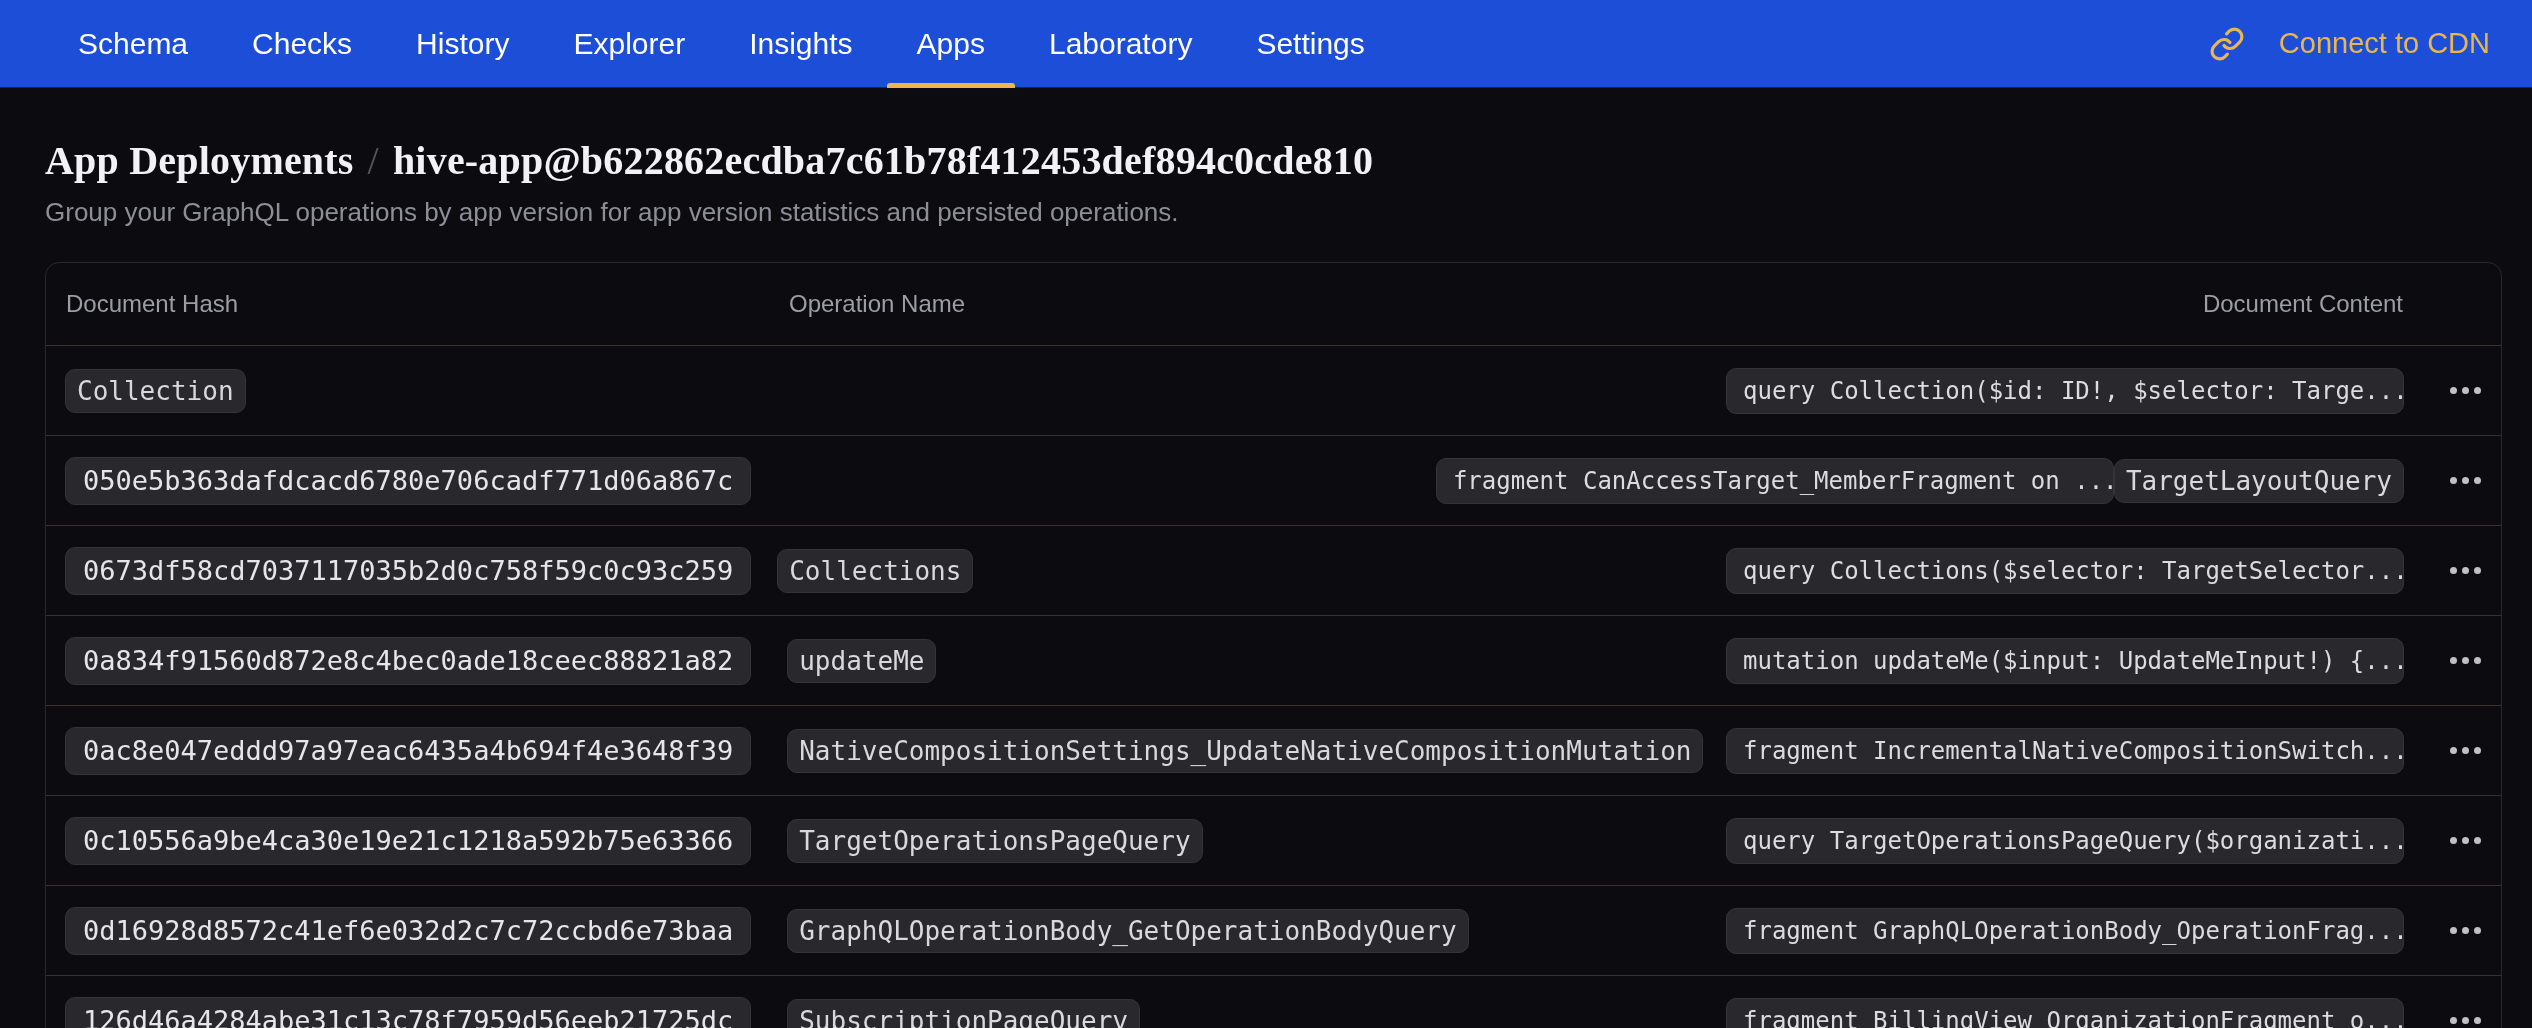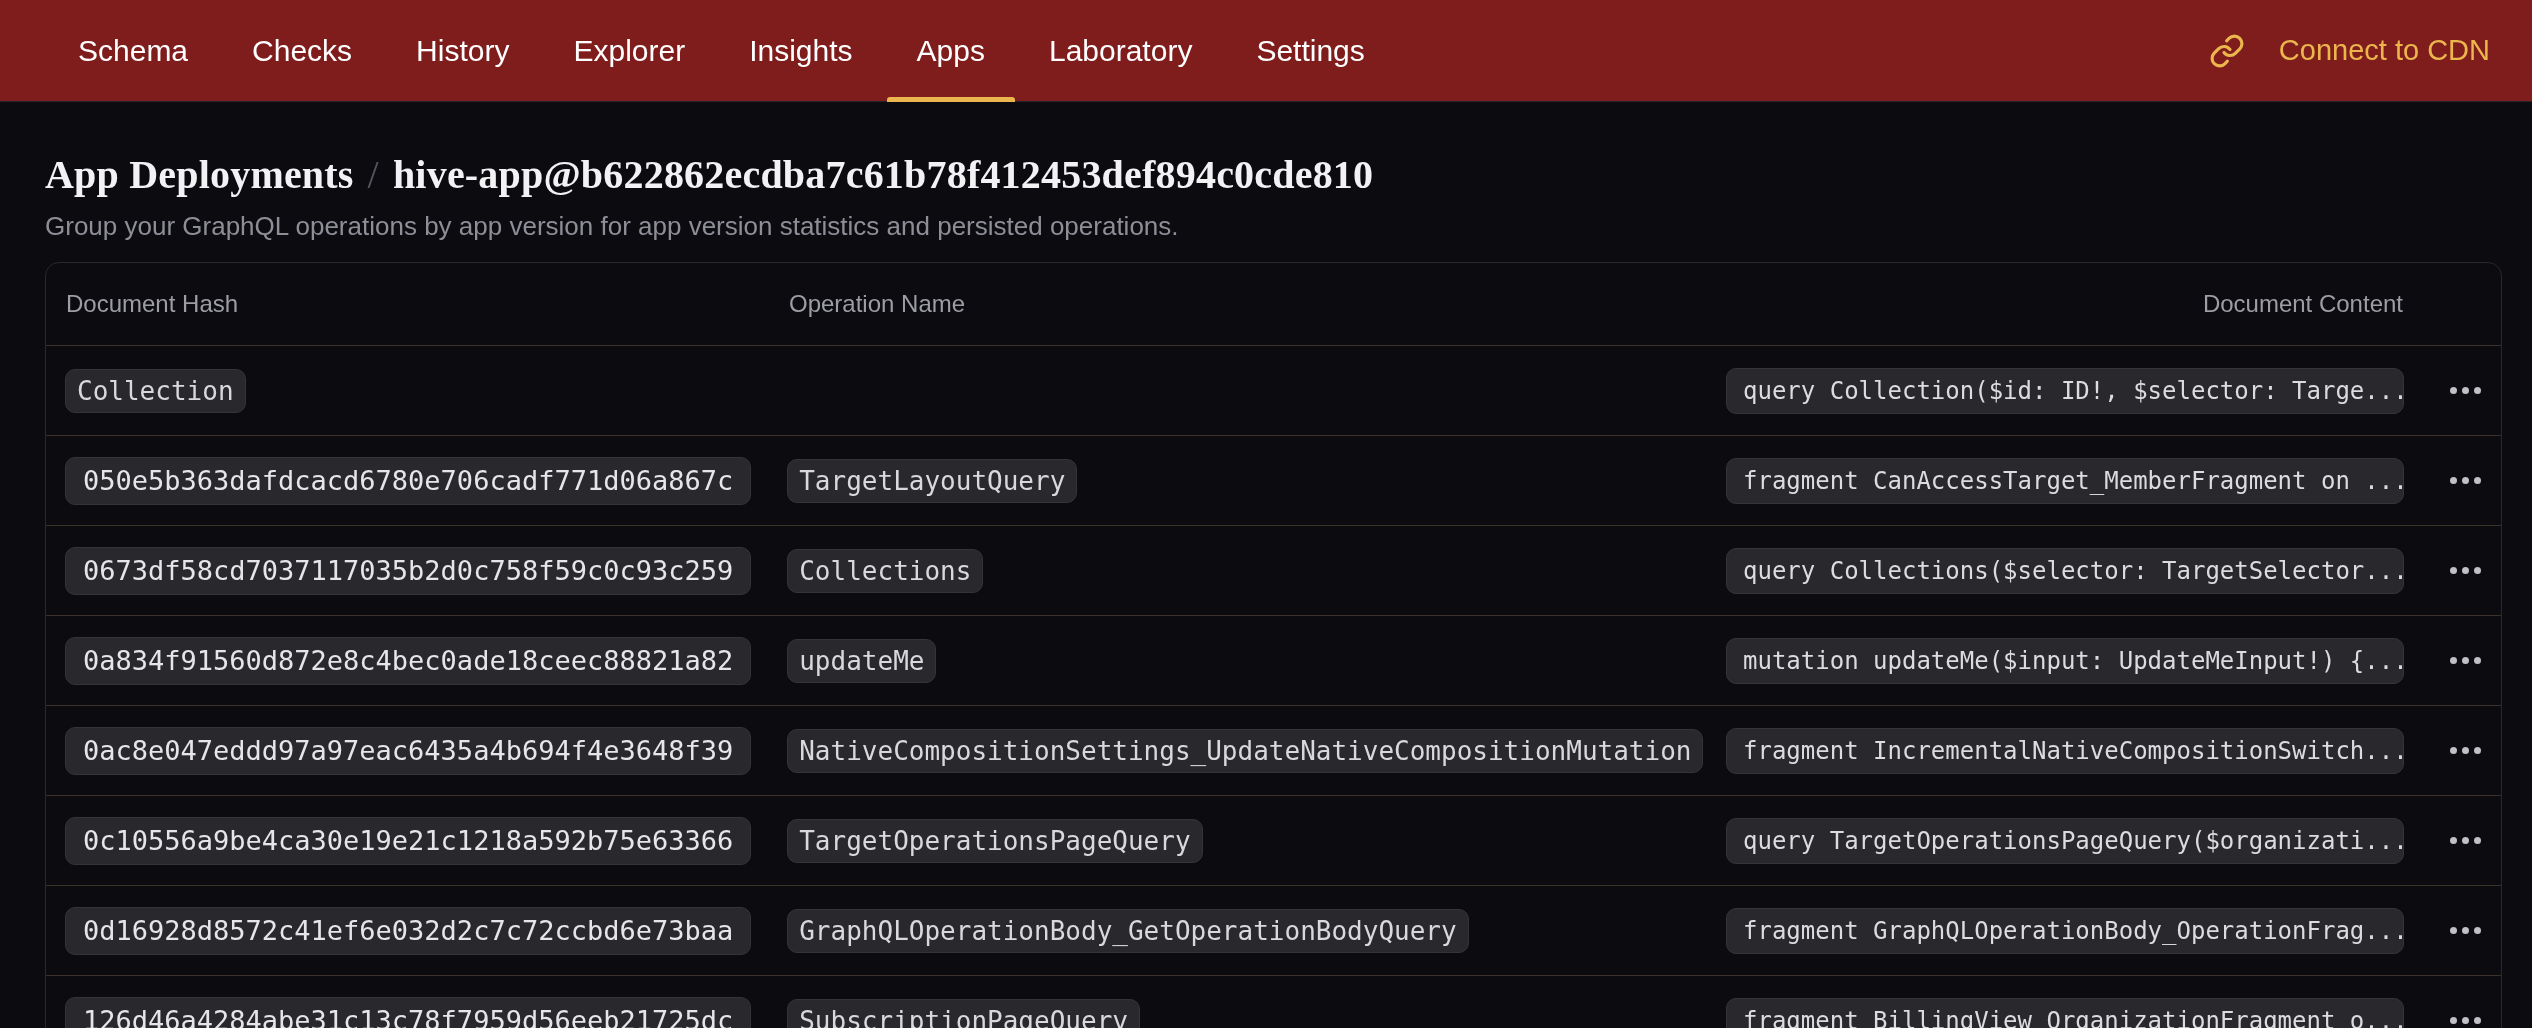--- a/index.html
+++ b/index.html
@@ -6,21 +6,21 @@
   html,body { margin:0; padding:0; }
   body {
     width:2532px; height:1028px; overflow:hidden;
     background:#0b0b10;
     font-family:"Liberation Sans", sans-serif;
     color:#ededf0;
   }
 
   
   .topnav {
-    height:102px; background:#7f1d1d;
+    height:88px; background:#1d4ed8;
     border-bottom:1px solid #232329;
     display:flex; align-items:stretch;
     padding:0 42px 0 48px;
   }
   .nav-items { display:flex; gap:4px; align-items:stretch; }
   .nav-item {
     position:relative; display:flex; align-items:center;
     padding:0 30px; font-size:30px; font-weight:500; color:#ffffff;
     cursor:pointer; white-space:nowrap;
   }
@@ -122,30 +122,30 @@
         <span class="pill pill-op">Collection</span>
         <span class="pill pill-content">query Collection($id: ID!, $selector: Targe...</span>
         <span class="menu-btn" title="">
           <i></i>
           <i></i>
           <i></i>
         </span>
       </div>
       <div class="tr">
         <span class="pill pill-hash" style="margin-right:36px;">050e5b363dafdcacd6780e706cadf771d06a867c</span>
+        <span class="pill pill-content">fragment CanAccessTarget_MemberFragment on ...</span>
         <span class="pill pill-op">TargetLayoutQuery</span>
-        <span class="pill pill-content">fragment CanAccessTarget_MemberFragment on ...</span>
-        <span class="menu-btn" title="">
-          <i></i>
-          <i></i>
-          <i></i>
-        </span>
-      </div>
-      <div class="tr">
-        <span class="pill pill-hash" style="margin-right:36px;">0673df58cd7037117035b2d0c758f59c0c93c259</span>
+        <span class="menu-btn" title="">
+          <i></i>
+          <i></i>
+          <i></i>
+        </span>
+      </div>
+      <div class="tr">
+        <span class="pill pill-hash" style="margin-right:26px;">0673df58cd7037117035b2d0c758f59c0c93c259</span>
         <span class="pill pill-op">Collections</span>
         <span class="pill pill-content">query Collections($selector: TargetSelector...</span>
         <span class="menu-btn" title="">
           <i></i>
           <i></i>
           <i></i>
         </span>
       </div>
       <div class="tr">
         <span class="pill pill-hash" style="margin-right:36px;">0a834f91560d872e8c4bec0ade18ceec88821a82</span>

